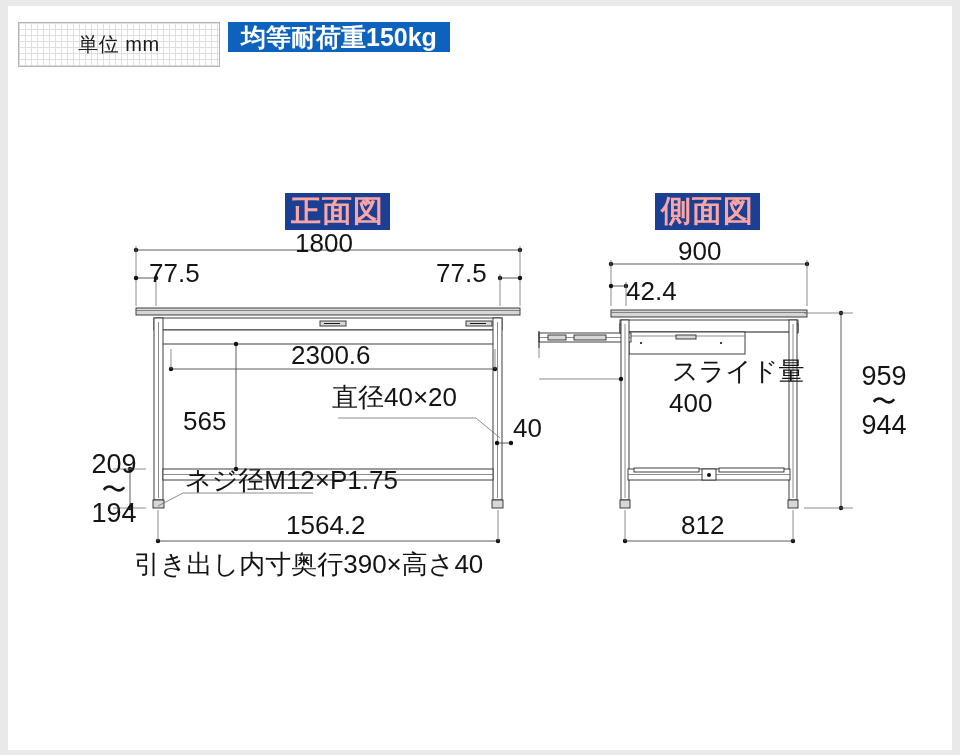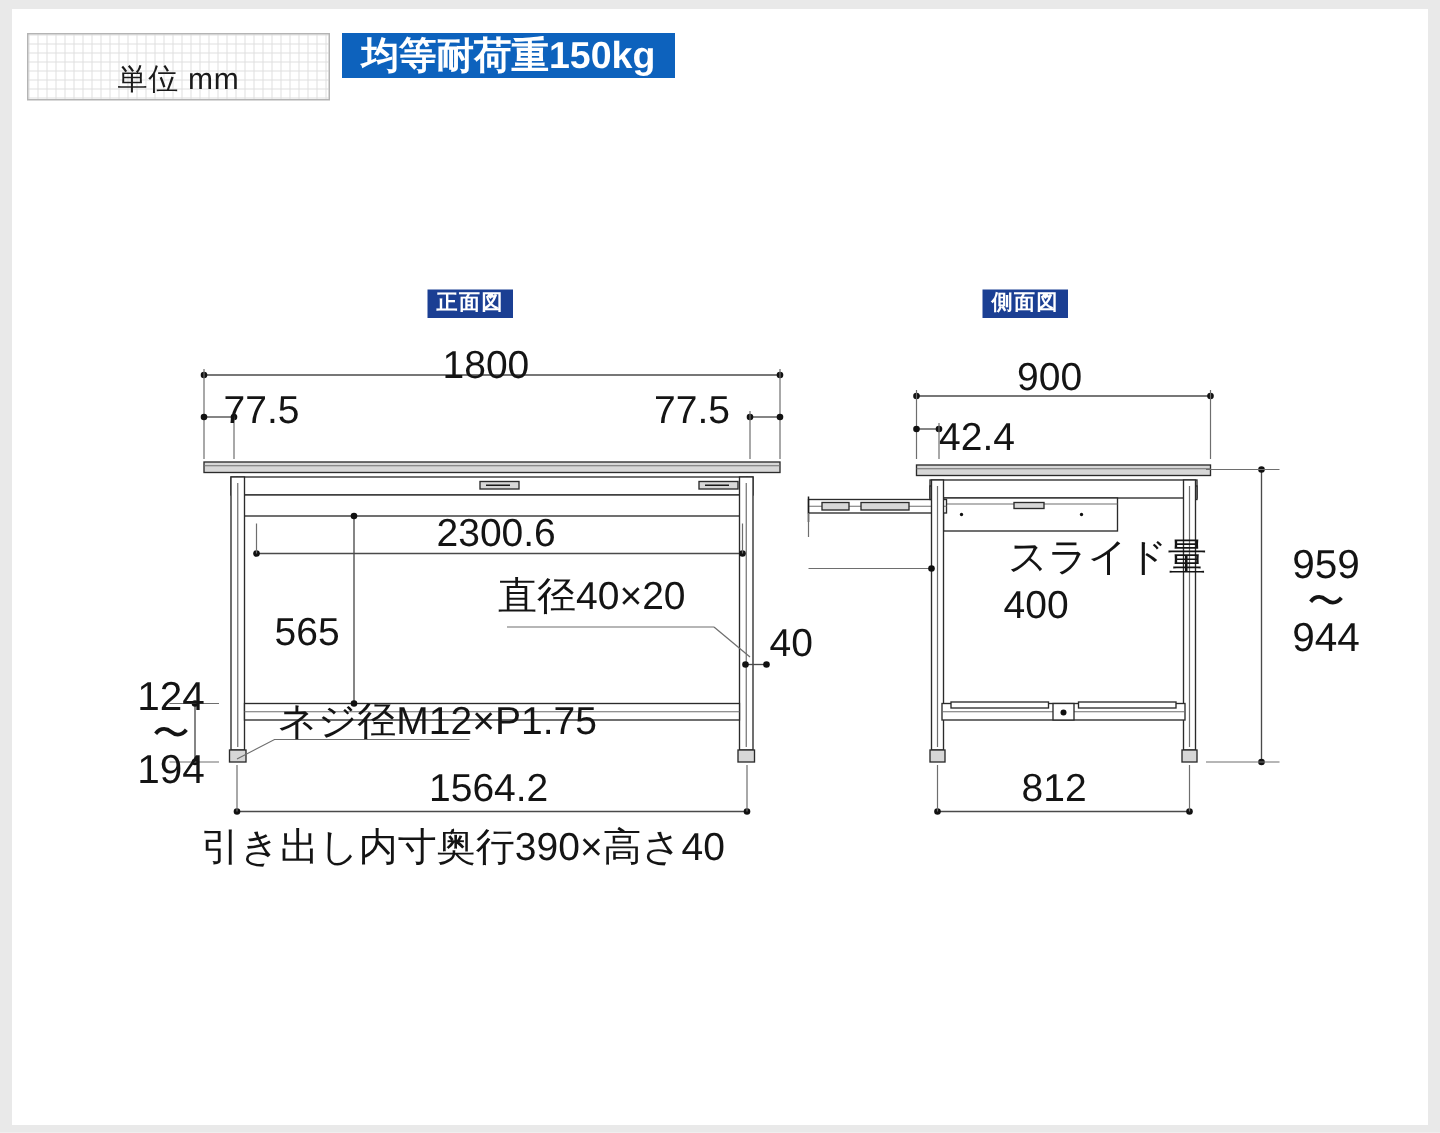--- a/index.html
+++ b/index.html
@@ -34,21 +34,21 @@
   .unit-box {
     width: 202px;
     height: 45px;
     border: 1px solid #b4b4b4;
     background-color: #ffffff;
     background-image:
       linear-gradient(to right, #dedede 1px, transparent 1px),
       linear-gradient(to bottom, #dedede 1px, transparent 1px);
     background-size: 6px 6px;
     display: flex;
-    align-items: flex-end;
+    align-items: center;
     justify-content: center;
     box-sizing: border-box;
   }
   .unit-box span {
     font-size: 20px;
     color: #1a1a1a;
     letter-spacing: 0.5px;
   }
   .load-box {
     height: 30px;
@@ -63,22 +63,22 @@
     font-size: 25px;
     font-weight: bold;
     letter-spacing: 0px;
     line-height: 1;
   }
 
   
   .view-title {
     position: absolute;
     background: #1b3f93;
-    color: #ffffff;
-    font-size: 14px;
+    color: #fca5a5;
+    font-size: 30px;
     font-weight: bold;
     padding: 1px 6px 3px 6px;
     line-height: 1.1;
     letter-spacing: 1px;
   }
   #front-title { left: 277px; top: 187px; }
   #side-title  { left: 647px; top: 187px; }
 
   
   svg.drawing {
@@ -306,21 +306,21 @@
 
   <div class="dim" style="left:283px; top:336px;">2300.6</div>
 
   <div class="dim note" style="left:324px; top:378px;">直径40×20</div>
 
   <div class="dim" style="left:175px; top:402px;">565</div>
 
   <div class="dim" style="left:505px; top:409px;">40</div>
 
   <div class="dim stack" style="left:66px; top:446px; width:56px;">
-    <span>124</span>
+    <span>209</span>
     <span class="tilde">〜</span>
     <span>194</span>
   </div>
 
   <div class="dim note" style="left:177px; top:461px;">ネジ径M12×P1.75</div>
 
   <div class="dim" style="left:278px; top:506px;">1564.2</div>
 
   <div class="dim note" style="left:126px; top:545px;">引き出し内寸奥行390×高さ40</div>
 

